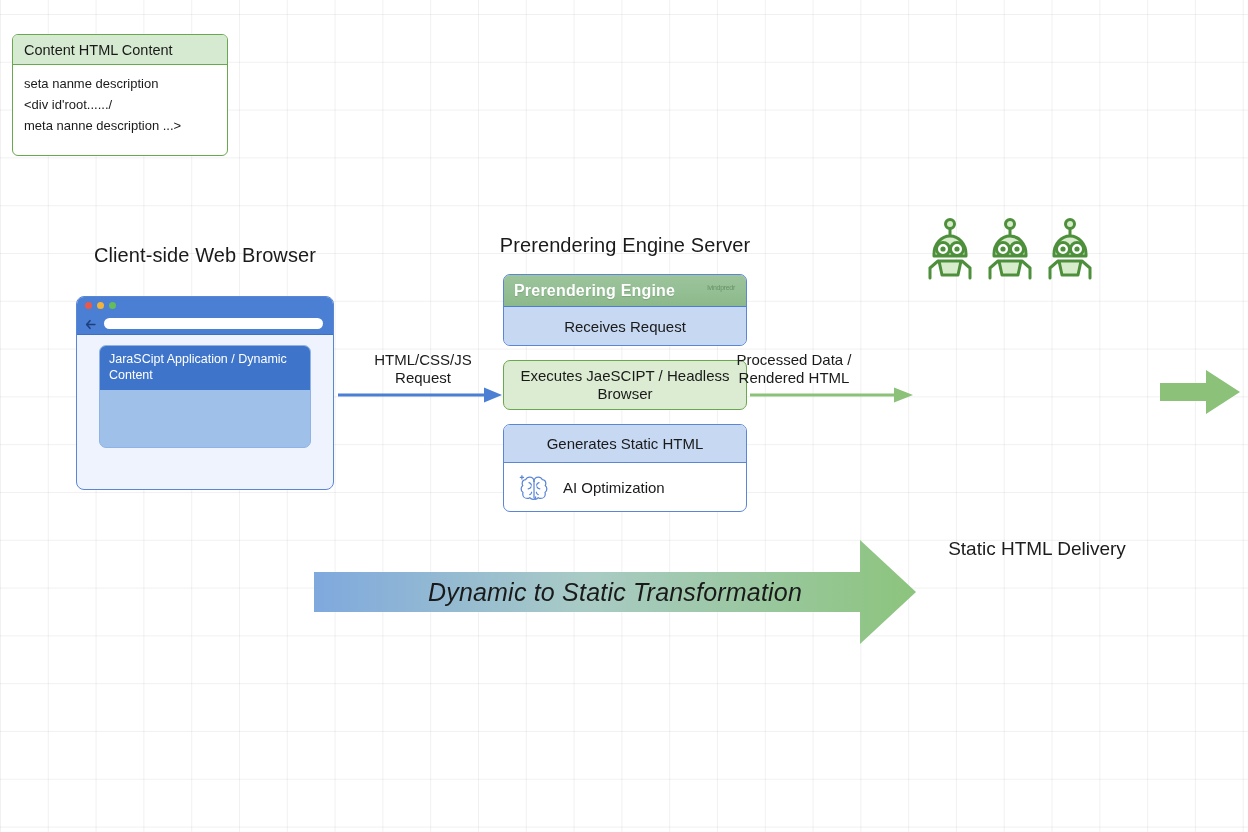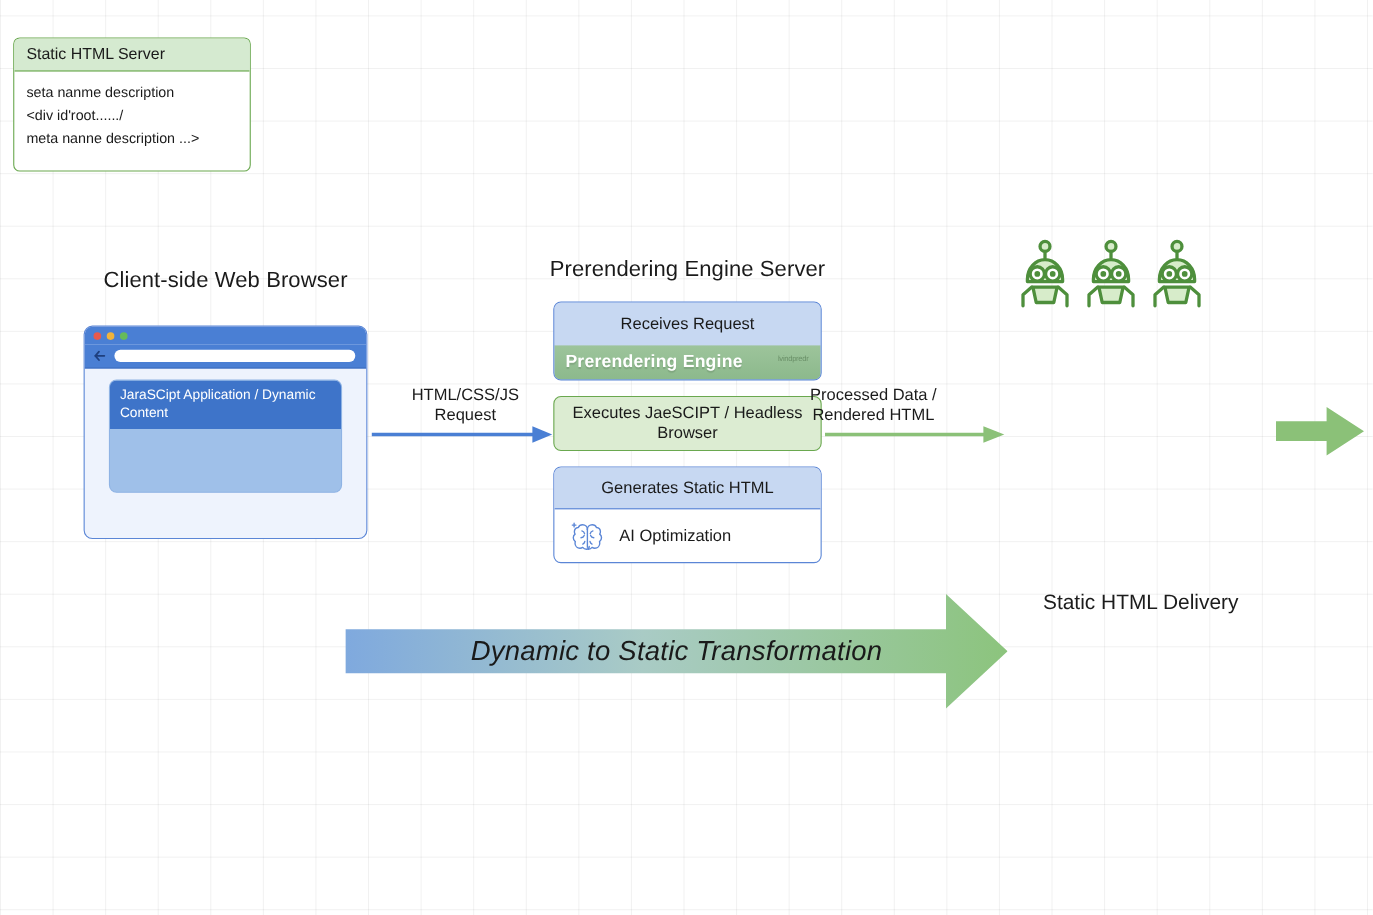--- a/index.html
+++ b/index.html
@@ -175,26 +175,26 @@
 <div class="lbl arrow-label" style="left:348px;top:351px;width:150px;">HTML/CSS/JS
 Request</div>
 <svg class="arrow" style="left:338px;top:384px;" width="168" height="22">
   <line x1="0" y1="11" x2="148" y2="11" stroke="#4a7fd4" stroke-width="3.2"></line>
   <polygon points="146,3.5 164,11 146,18.5" fill="#4a7fd4"></polygon>
 </svg>
 
 <div class="lbl col-title" style="left:495px;top:234px;width:260px;">Prerendering Engine Server</div>
 
 <div class="box blue" id="pe-box">
-  <div id="pe-body">
-    <div class="rowtxt">Receives Request</div>
-  </div>
   <div id="pe-head">
     <span id="pe-head-title">Prerendering Engine</span>
     <span id="pe-watermark">lvindpredr</span>
+  </div>
+  <div id="pe-body">
+    <div class="rowtxt">Receives Request</div>
   </div>
 </div>
 
 <div class="box green" id="exec-box">
   <div class="rowtxt">Executes JaeSCIPT /
 Headless Browser</div>
 </div>
 
 <div class="box" id="gen-box">
   <div id="gen-head">
@@ -259,21 +259,21 @@
       <circle cx="29" cy="33" r="2.6" fill="currentColor" stroke="none"></circle>
       <path d="M11 45h22l-3 14H14z"></path>
       <path d="M10 45L2 52M2 52v10M34 45l8 7M42 52v10" fill="none"></path>
     </svg>
   </span>
 </div>
 
 <div id="crawler-box">
   <div id="crawler-title">AI Crawler Bots / Search Engines</div>
   <div id="static-card">
-    <div id="static-card-head">Static HTML Server</div>
+    <div id="static-card-head">Content HTML Content</div>
     <div id="static-card-body">
       <div class="code-line">seta nanme description</div>
       <div class="code-line">&lt;div id'root....../</div>
       <div class="code-line">meta nanne description ...&gt;</div>
     </div>
   </div>
 </div>
 
 <svg class="arrow" style="left:1160px;top:366px;" width="88" height="58">
   <polygon points="0,17 46,17 46,4 80,26 46,48 46,35 0,35" fill="#8bc178"></polygon>

